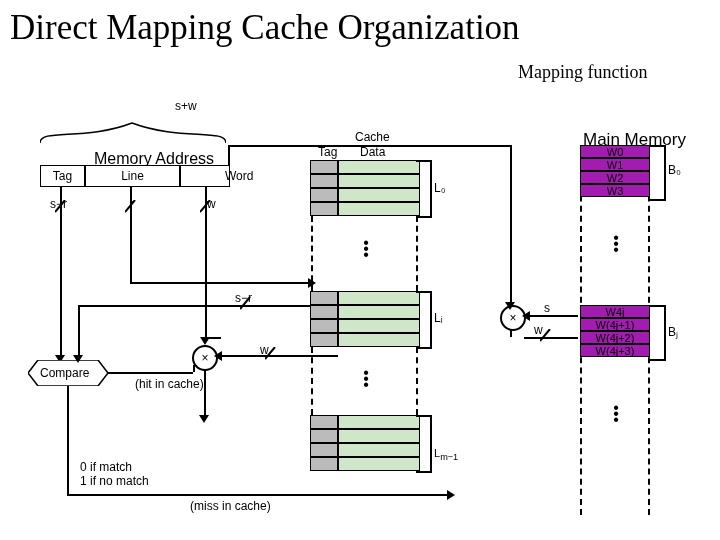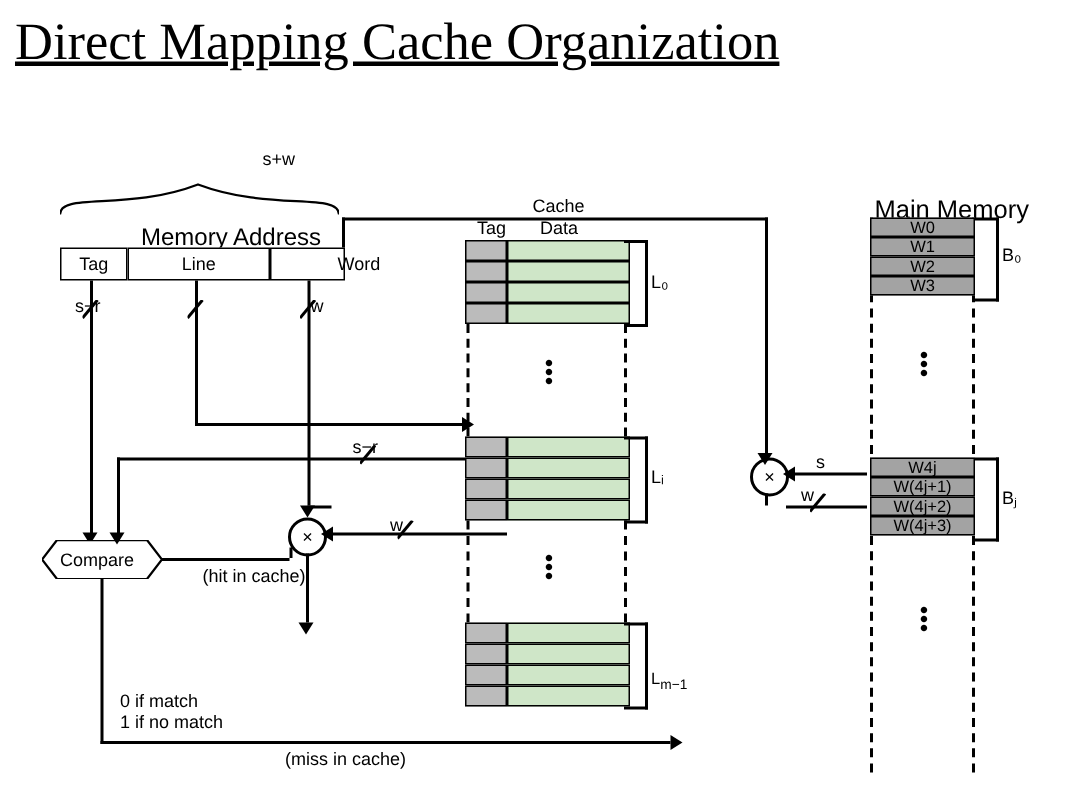--- a/index.html
+++ b/index.html
@@ -10,21 +10,20 @@
     font-family: "Times New Roman", Times, serif;
     background: #fff;
     color: #000;
   }
   .title {
     position: absolute;
     left: 10px;
     top: 8px;
     font-size: 35px;
     font-weight: 400;
-    text-decoration: underline;
   }
   .subtitle {
     position: absolute;
     left: 518px;
     top: 62px;
     font-size: 18px;
     text-align: center;
     line-height: 1.2;
   }
   .stage {
@@ -173,38 +172,38 @@
   }
   .mem-block {
     position: absolute;
     left: 570px;
     width: 70px;
     box-sizing: border-box;
   }
   .mem-row {
     height: 13px;
     border: 1px solid #000;
-    background: #a3a3a3;
+    background: #a21caf;
     text-align: center;
     font-size: 11px;
     line-height: 13px;
     box-sizing: border-box;
   }
 
   .smalltxt { font-size: 11px; }
 
   .result-note { position: absolute; font-size: 12px; line-height: 1.2; }
 
 </style>
 </head>
 <body>
 
 <div class="title">Direct Mapping Cache Organization</div>
 <div class="subtitle">
-  <br>
+  <span>Mapping function</span><br>
 </div>
 
 <div class="stage">
 
   <div class="sw-label">s+w</div>
 
   <svg style="position:absolute;left:30px;top:8px;width:186px;height:34px">
     <path d="M0,30 C0,15 45,28 92,10 C140,28 186,15 186,30" stroke="#000" fill="none" stroke-width="1.5"></path>
   </svg>
   <div class="mem-addr-label">Memory Address</div>

